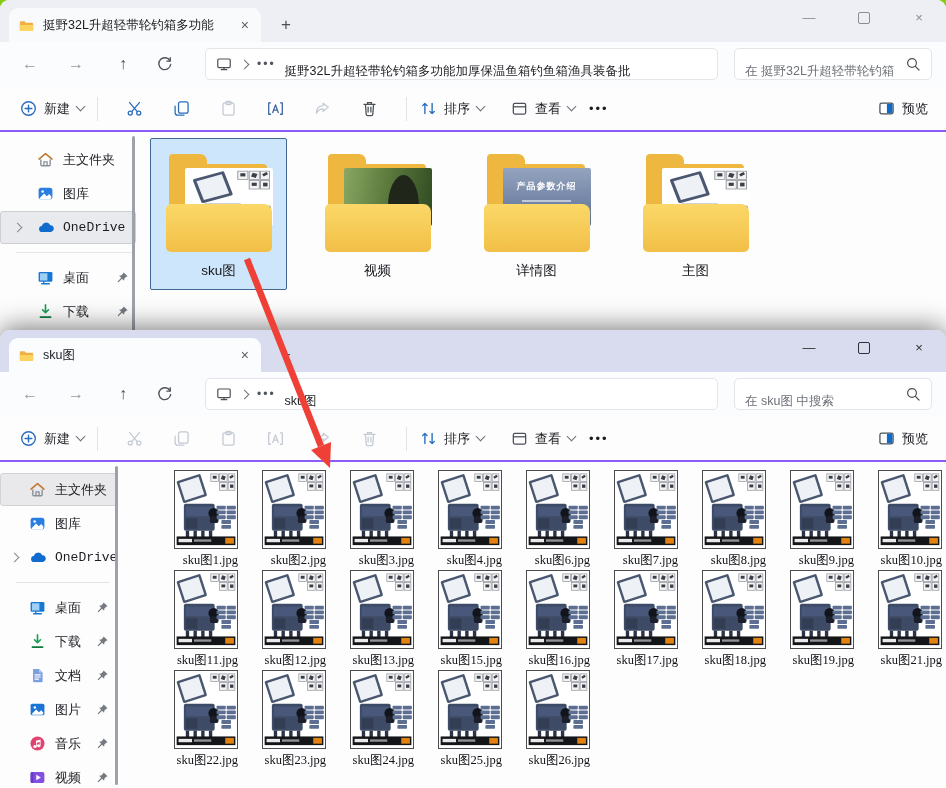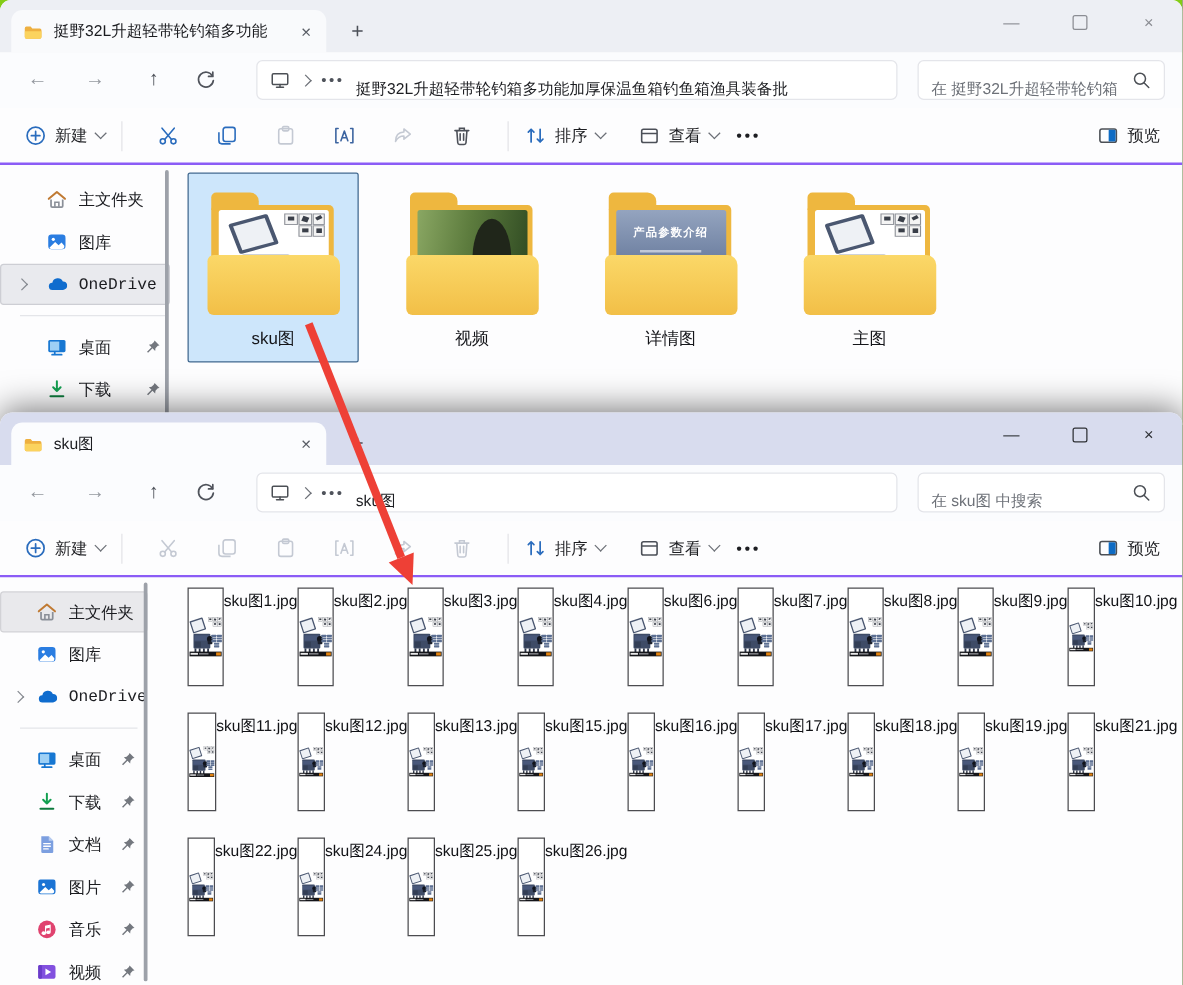--- a/index.html
+++ b/index.html
@@ -82,33 +82,33 @@
   .win1 .sb-scroll{left:132px;}
   .win2 .sb-scroll{left:115px;}
 
   
   .folders{position:absolute;left:150px;top:6px;display:flex;}
   .folder-tile{width:137px;height:152px;margin-right:22px;display:flex;flex-direction:column;align-items:center;padding-top:13px;border:1px solid transparent;border-radius:2px;box-sizing:border-box;}
   .folder-tile.selected{background:#cde6fb;border-color:#41688f;}
   .folder-art{position:relative;width:106px;height:100px;}
   .f-back{position:absolute;top:12px;left:3px;width:98px;height:74px;background:#eeb73f;border-radius:4px;}
   .f-back::before{content:"";position:absolute;top:-10px;left:0;width:38px;height:14px;background:#eeb73f;border-radius:4px 7px 0 0;}
-  .f-preview{position:absolute;top:16px;left:9px;width:88px;height:58px;background:#fff;border-radius:2px;overflow:hidden;z-index:2;}
+  .f-preview{position:absolute;top:16px;left:19px;width:88px;height:58px;background:#fff;border-radius:2px;overflow:hidden;z-index:2;}
   .pv-art{position:absolute;top:0;left:6px;width:92%;height:145%;}
   .t-photo .f-preview{background:linear-gradient(100deg,#8aa763 0%,#5d7c3e 45%,#2f4a22 100%);}
   .t-photo .f-preview::after{content:"";position:absolute;left:50%;top:12%;width:36%;height:95%;background:#20261a;border-radius:50% 50% 42% 42%/58% 58% 40% 40%;}
   .t-banner .f-preview{background:linear-gradient(180deg,#94a4bf,#5c6f93);}
   .pv-text{color:#fff;font-weight:bold;font-size:9px;text-align:center;margin-top:12px;letter-spacing:1px;}
   .t-banner .f-preview::after{content:"";display:block;width:56%;height:2px;background:rgba(255,255,255,.55);margin:7px auto 0;}
   .f-front{position:absolute;left:0;top:52px;width:106px;height:48px;background:linear-gradient(#fbd868,#f2bf47);border-radius:5px 8px 5px 5px;z-index:3;}
   .f-label{margin-top:10px;font-size:13.5px;color:#15161a;}
 
   
   .files{position:absolute;left:150px;top:8px;display:grid;grid-template-columns:repeat(9,88px);grid-auto-rows:100px;}
-  .file-tile{width:88px;display:flex;flex-direction:row;align-items:flex-start;}
+  .file-tile{width:88px;display:flex;flex-direction:column;align-items:flex-end;font-family:Liberation Serif, serif;}
   .thumb{width:62px;height:77px;border:1px solid #4c4c50;background:#fff;}
   .fname{font-size:12.5px;margin-top:3px;color:#111216;white-space:nowrap;}
 
   
   .arrow-overlay{position:absolute;inset:0;z-index:60;pointer-events:none;}
 
   .hiddefs{position:absolute;width:0;height:0;overflow:hidden;}
 </style>
 </head>
 <body>
@@ -791,20 +791,26 @@
           <div class="file-tile">
             <svg class="thumb" viewBox="0 0 64 80">
               <use href="#i-sku"></use>
             </svg>
             <div class="fname">sku图22.jpg</div>
           </div>
           <div class="file-tile">
             <svg class="thumb" viewBox="0 0 64 80">
               <use href="#i-sku"></use>
             </svg>
+            <div class="fname">sku图23.jpg</div>
+          </div>
+          <div class="file-tile">
+            <svg class="thumb" viewBox="0 0 64 80">
+              <use href="#i-sku"></use>
+            </svg>
             <div class="fname">sku图24.jpg</div>
           </div>
           <div class="file-tile">
             <svg class="thumb" viewBox="0 0 64 80">
               <use href="#i-sku"></use>
             </svg>
             <div class="fname">sku图25.jpg</div>
           </div>
           <div class="file-tile">
             <svg class="thumb" viewBox="0 0 64 80">

